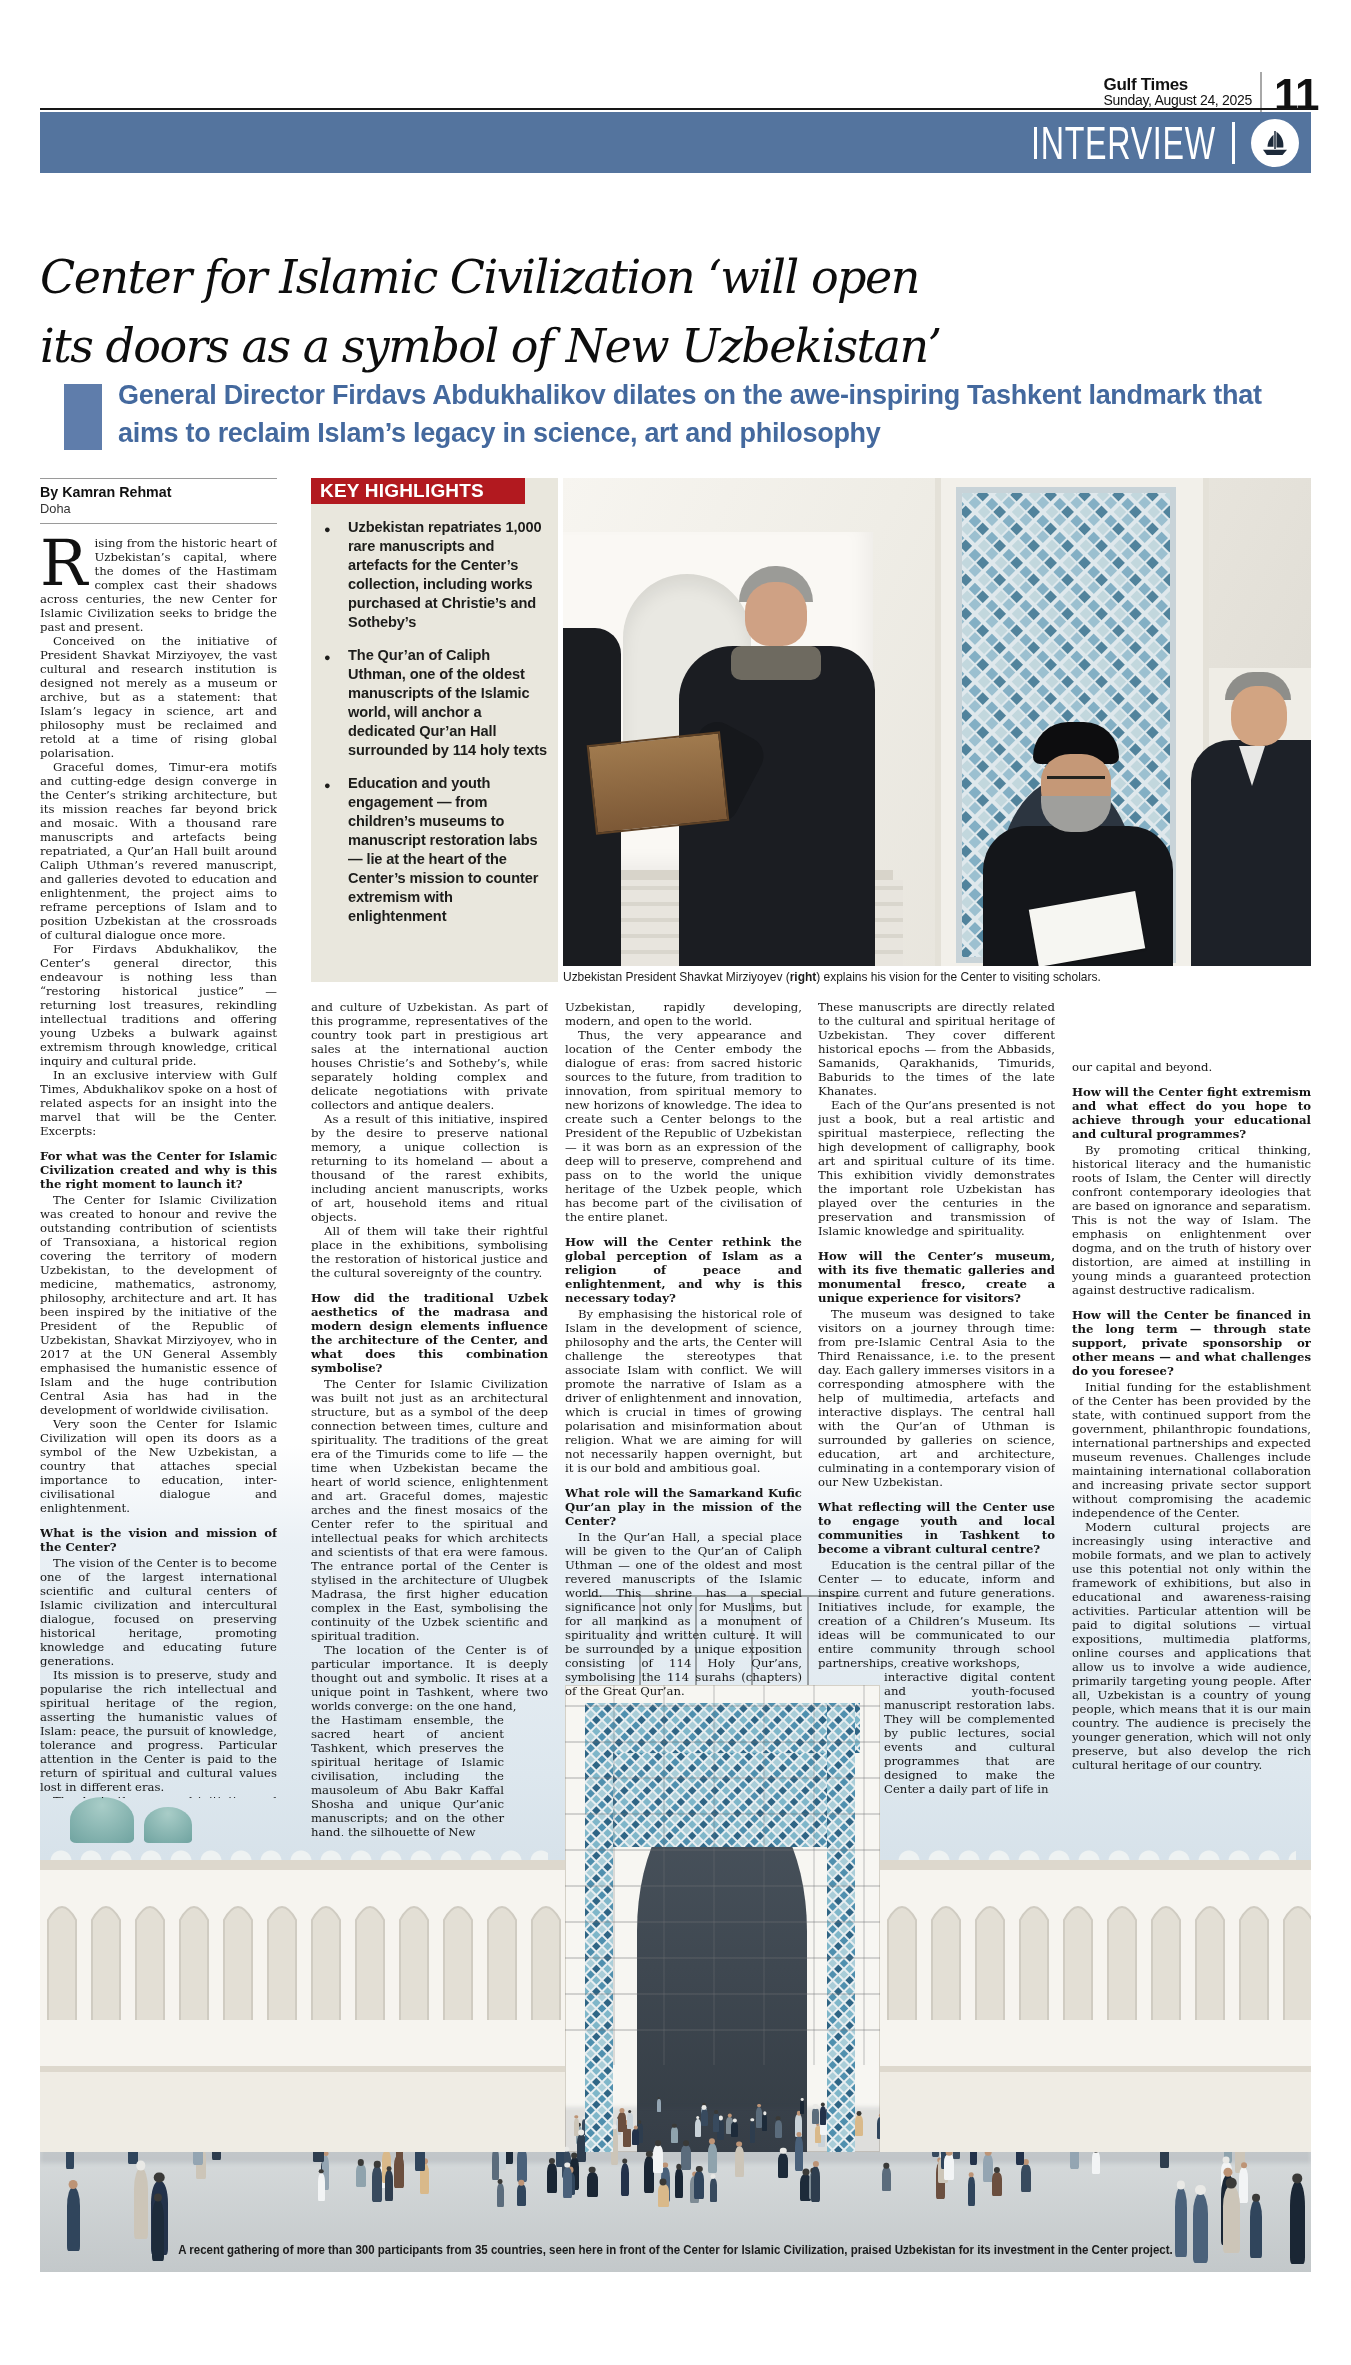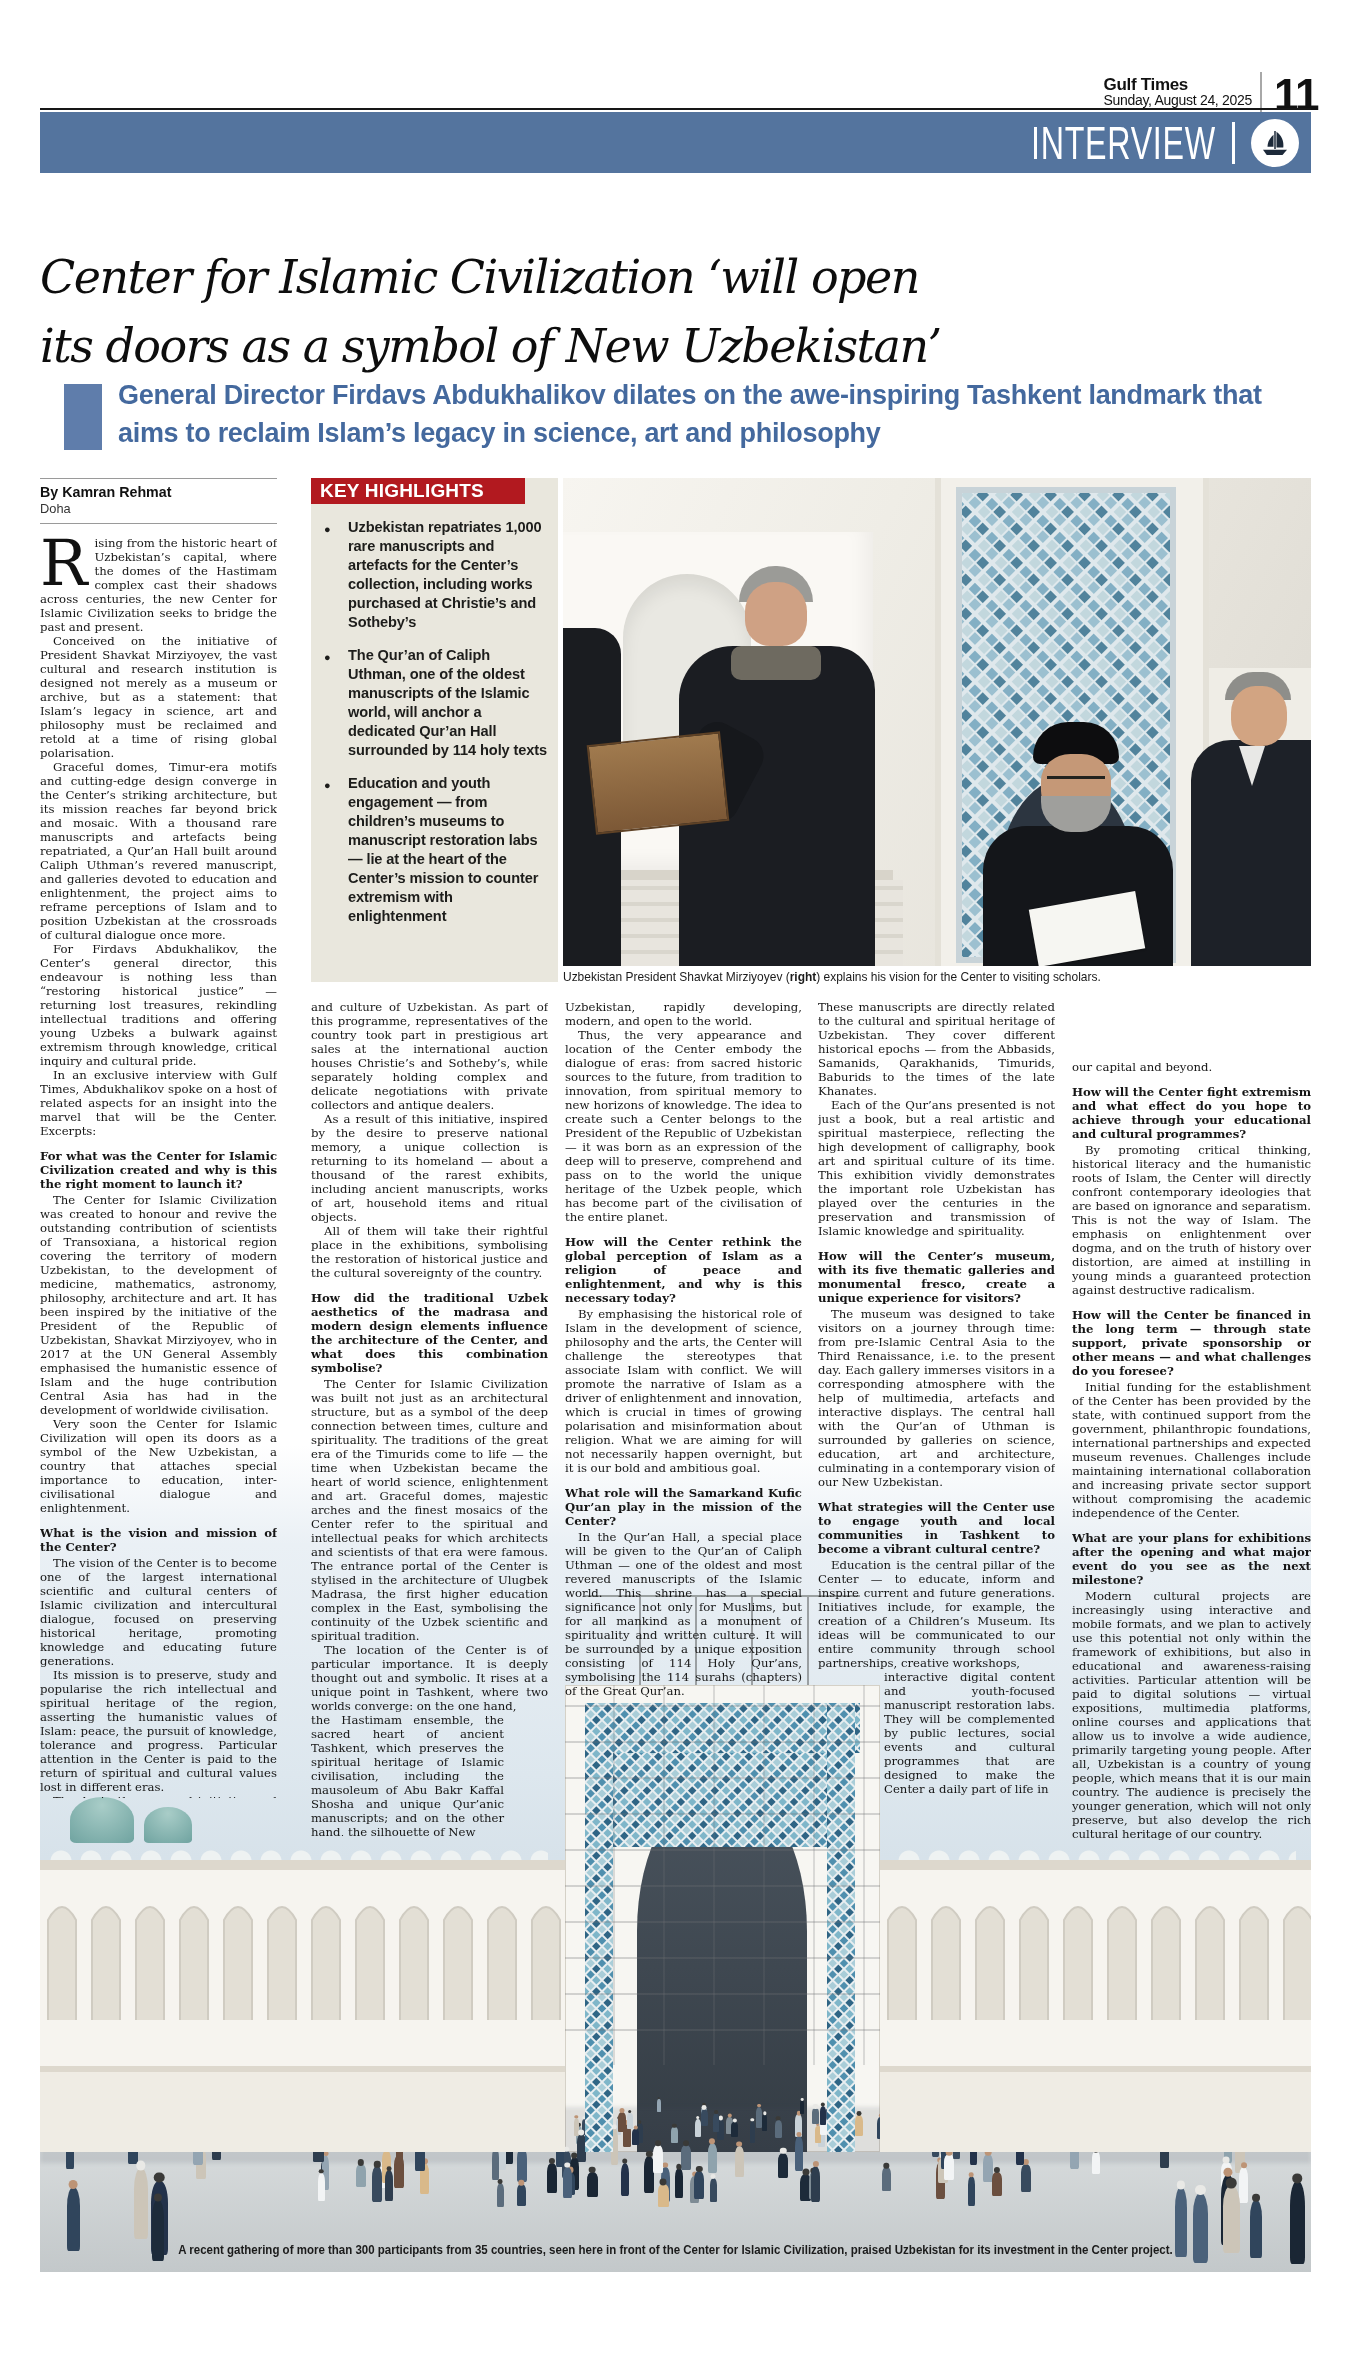--- a/index.html
+++ b/index.html
@@ -579,27 +579,26 @@
       <p class="v-q">How will the Center rethink the global perception of Islam as a religion of peace and enlightenment, and why is this necessary today?</p>
       <p class="v-p">By emphasising the historical role of Islam in the development of science, philosophy and the arts, the Center will challenge the stereotypes that associate Islam with conflict. We will promote the narrative of Islam as a driver of enlightenment and innovation, which is crucial in times of growing polarisation and misinformation about religion. What we are aiming for will not necessarily happen overnight, but it is our bold and ambitious goal.</p>
       <p class="v-q">What role will the Samarkand Kufic Qur’an play in the mission of the Center?</p>
       <p class="v-p">In the Qur’an Hall, a special place will be given to the Qur’an of Caliph Uthman — one of the oldest and most revered manuscripts of the Islamic world. This shrine has a special significance not only for Muslims, but for all mankind as a monument of spirituality and written culture. It will be surrounded by a unique exposition consisting of 114 Holy Qur’ans, symbolising the 114 surahs (chapters) of the Great Qur’an.</p>
     </div>
   <div class="col" id="col-4">
       <p class="v-cont">These manuscripts are directly related to the cultural and spiritual heritage of Uzbekistan. They cover different historical epochs — from the Abbasids, Samanids, Qarakhanids, Timurids, Baburids to the times of the late Khanates.</p>
       <p class="v-p">Each of the Qur’ans presented is not just a book, but a real artistic and spiritual masterpiece, reflecting the high development of calligraphy, book art and spiritual culture of its time. This exhibition vividly demonstrates the important role Uzbekistan has played over the centuries in the preservation and transmission of Islamic knowledge and spirituality.</p>
       <p class="v-q">How will the Center’s museum, with its five thematic galleries and monumental fresco, create a unique experience for visitors?</p>
       <p class="v-p">The museum was designed to take visitors on a journey through time: from pre-Islamic Central Asia to the Third Renaissance, i.e. to the present day. Each gallery immerses visitors in a corresponding atmosphere with the help of multimedia, artefacts and interactive displays. The central hall with the Qur’an of Uthman is surrounded by galleries on science, education, art and architecture, culminating in a contemporary vision of our New Uzbekistan.</p>
-      <p class="v-q">What strategies will the Center use to engage youth and local communities in Tashkent to become a vibrant cultural centre?</p>
+      <p class="v-q">What reflecting will the Center use to engage youth and local communities in Tashkent to become a vibrant cultural centre?</p>
       <p class="v-p">Education is the central pillar of the Center — to educate, inform and inspire current and future generations. Initiatives include, for example, the creation of a Children’s Museum. Its ideas will be communicated to our entire community through school partnerships, creative workshops,</p>
       <p class="v-cont-indent">interactive digital content and youth-focused manuscript restoration labs. They will be complemented by public lectures, social events and cultural programmes that are designed to make the Center a daily part of life in</p>
     </div>
   <div class="col" id="col-5">
       <p class="v-cont">our capital and beyond.</p>
       <p class="v-q">How will the Center fight extremism and what effect do you hope to achieve through your educational and cultural programmes?</p>
       <p class="v-p">By promoting critical thinking, historical literacy and the humanistic roots of Islam, the Center will directly confront contemporary ideologies that are based on ignorance and separatism. This is not the way of Islam. The emphasis on enlightenment over dogma, and on the truth of history over distortion, are aimed at instilling in young minds a guaranteed protection against destructive radicalism.</p>
       <p class="v-q">How will the Center be financed in the long term — through state support, private sponsorship or other means — and what challenges do you foresee?</p>
       <p class="v-p">Initial funding for the establishment of the Center has been provided by the state, with continued support from the government, philanthropic foundations, international partnerships and expected museum revenues. Challenges include maintaining international collaboration and increasing private sector support without compromising the academic independence of the Center.</p>
-      <p class="v-q">What are your plans for exhibitions after the opening and what major event do you see as the next milestone?</p>
       <p class="v-p">Modern cultural projects are increasingly using interactive and mobile formats, and we plan to actively use this potential not only within the framework of exhibitions, but also in educational and awareness-raising activities. Particular attention will be paid to digital solutions — virtual expositions, multimedia platforms, online courses and applications that allow us to involve a wide audience, primarily targeting young people. After all, Uzbekistan is a country of young people, which means that it is our main country. The audience is precisely the younger generation, which will not only preserve, but also develop the rich cultural heritage of our country.</p>
     </div>
 
 </div>
 
 </body></html>

